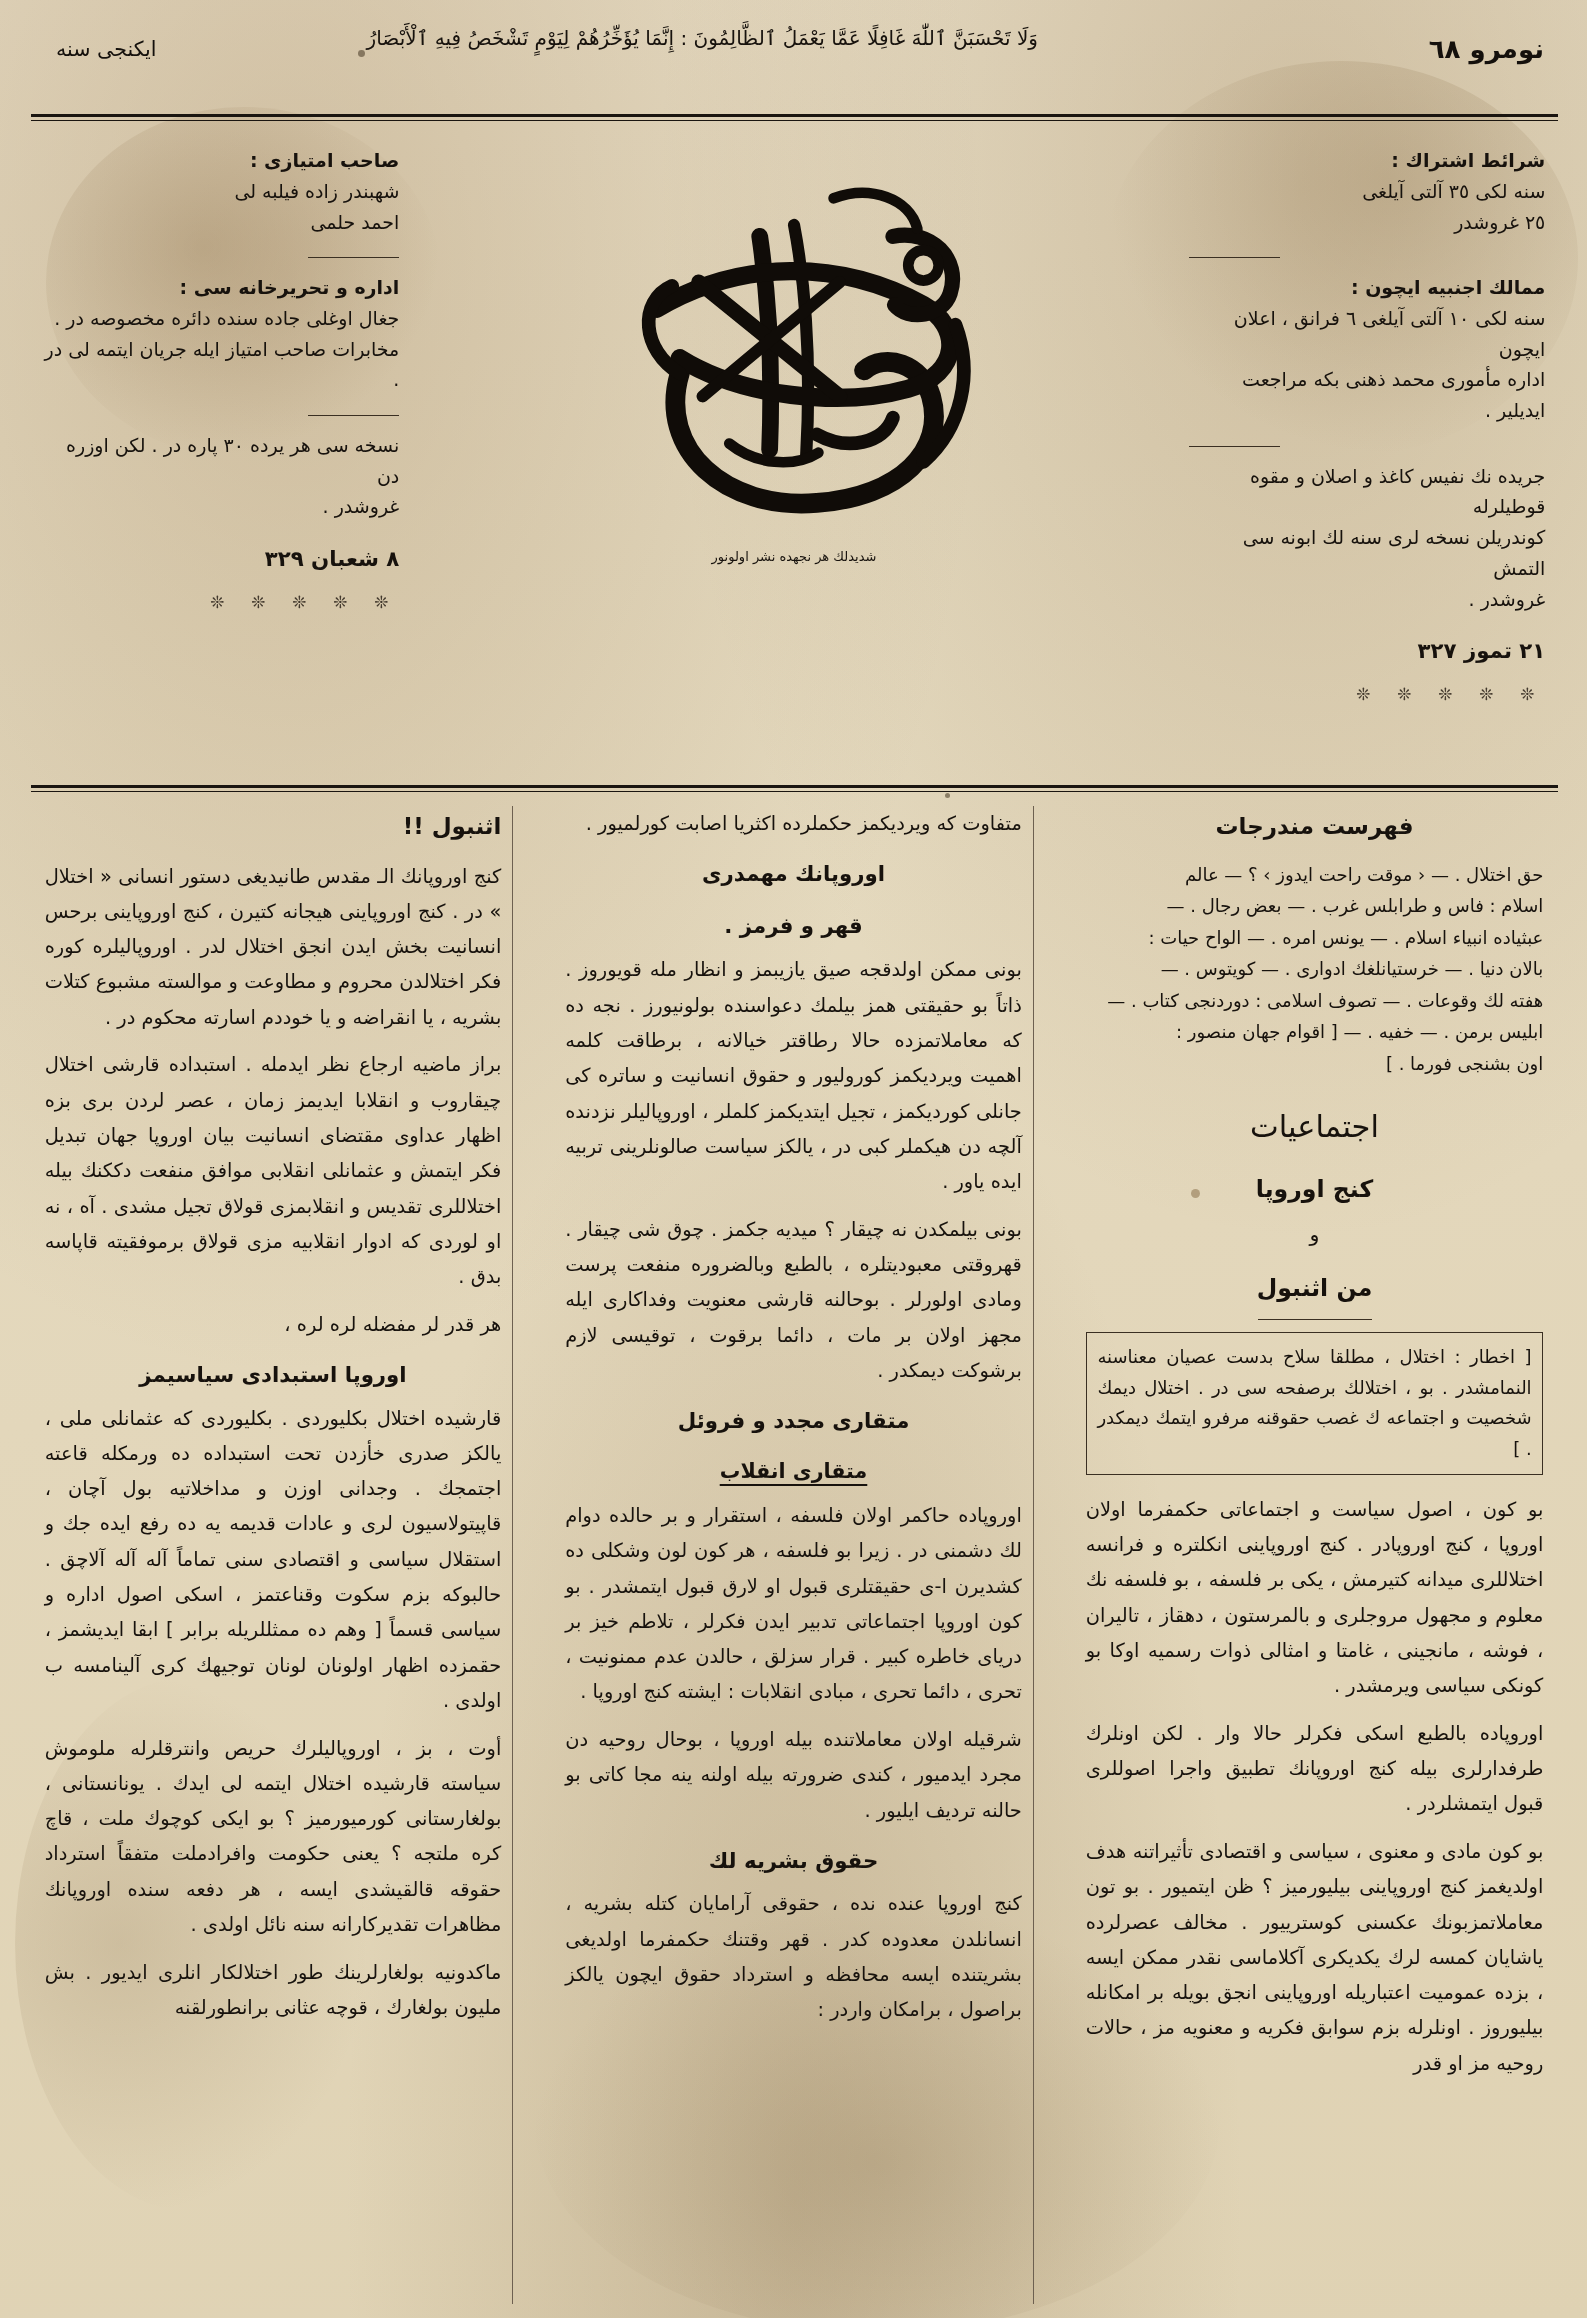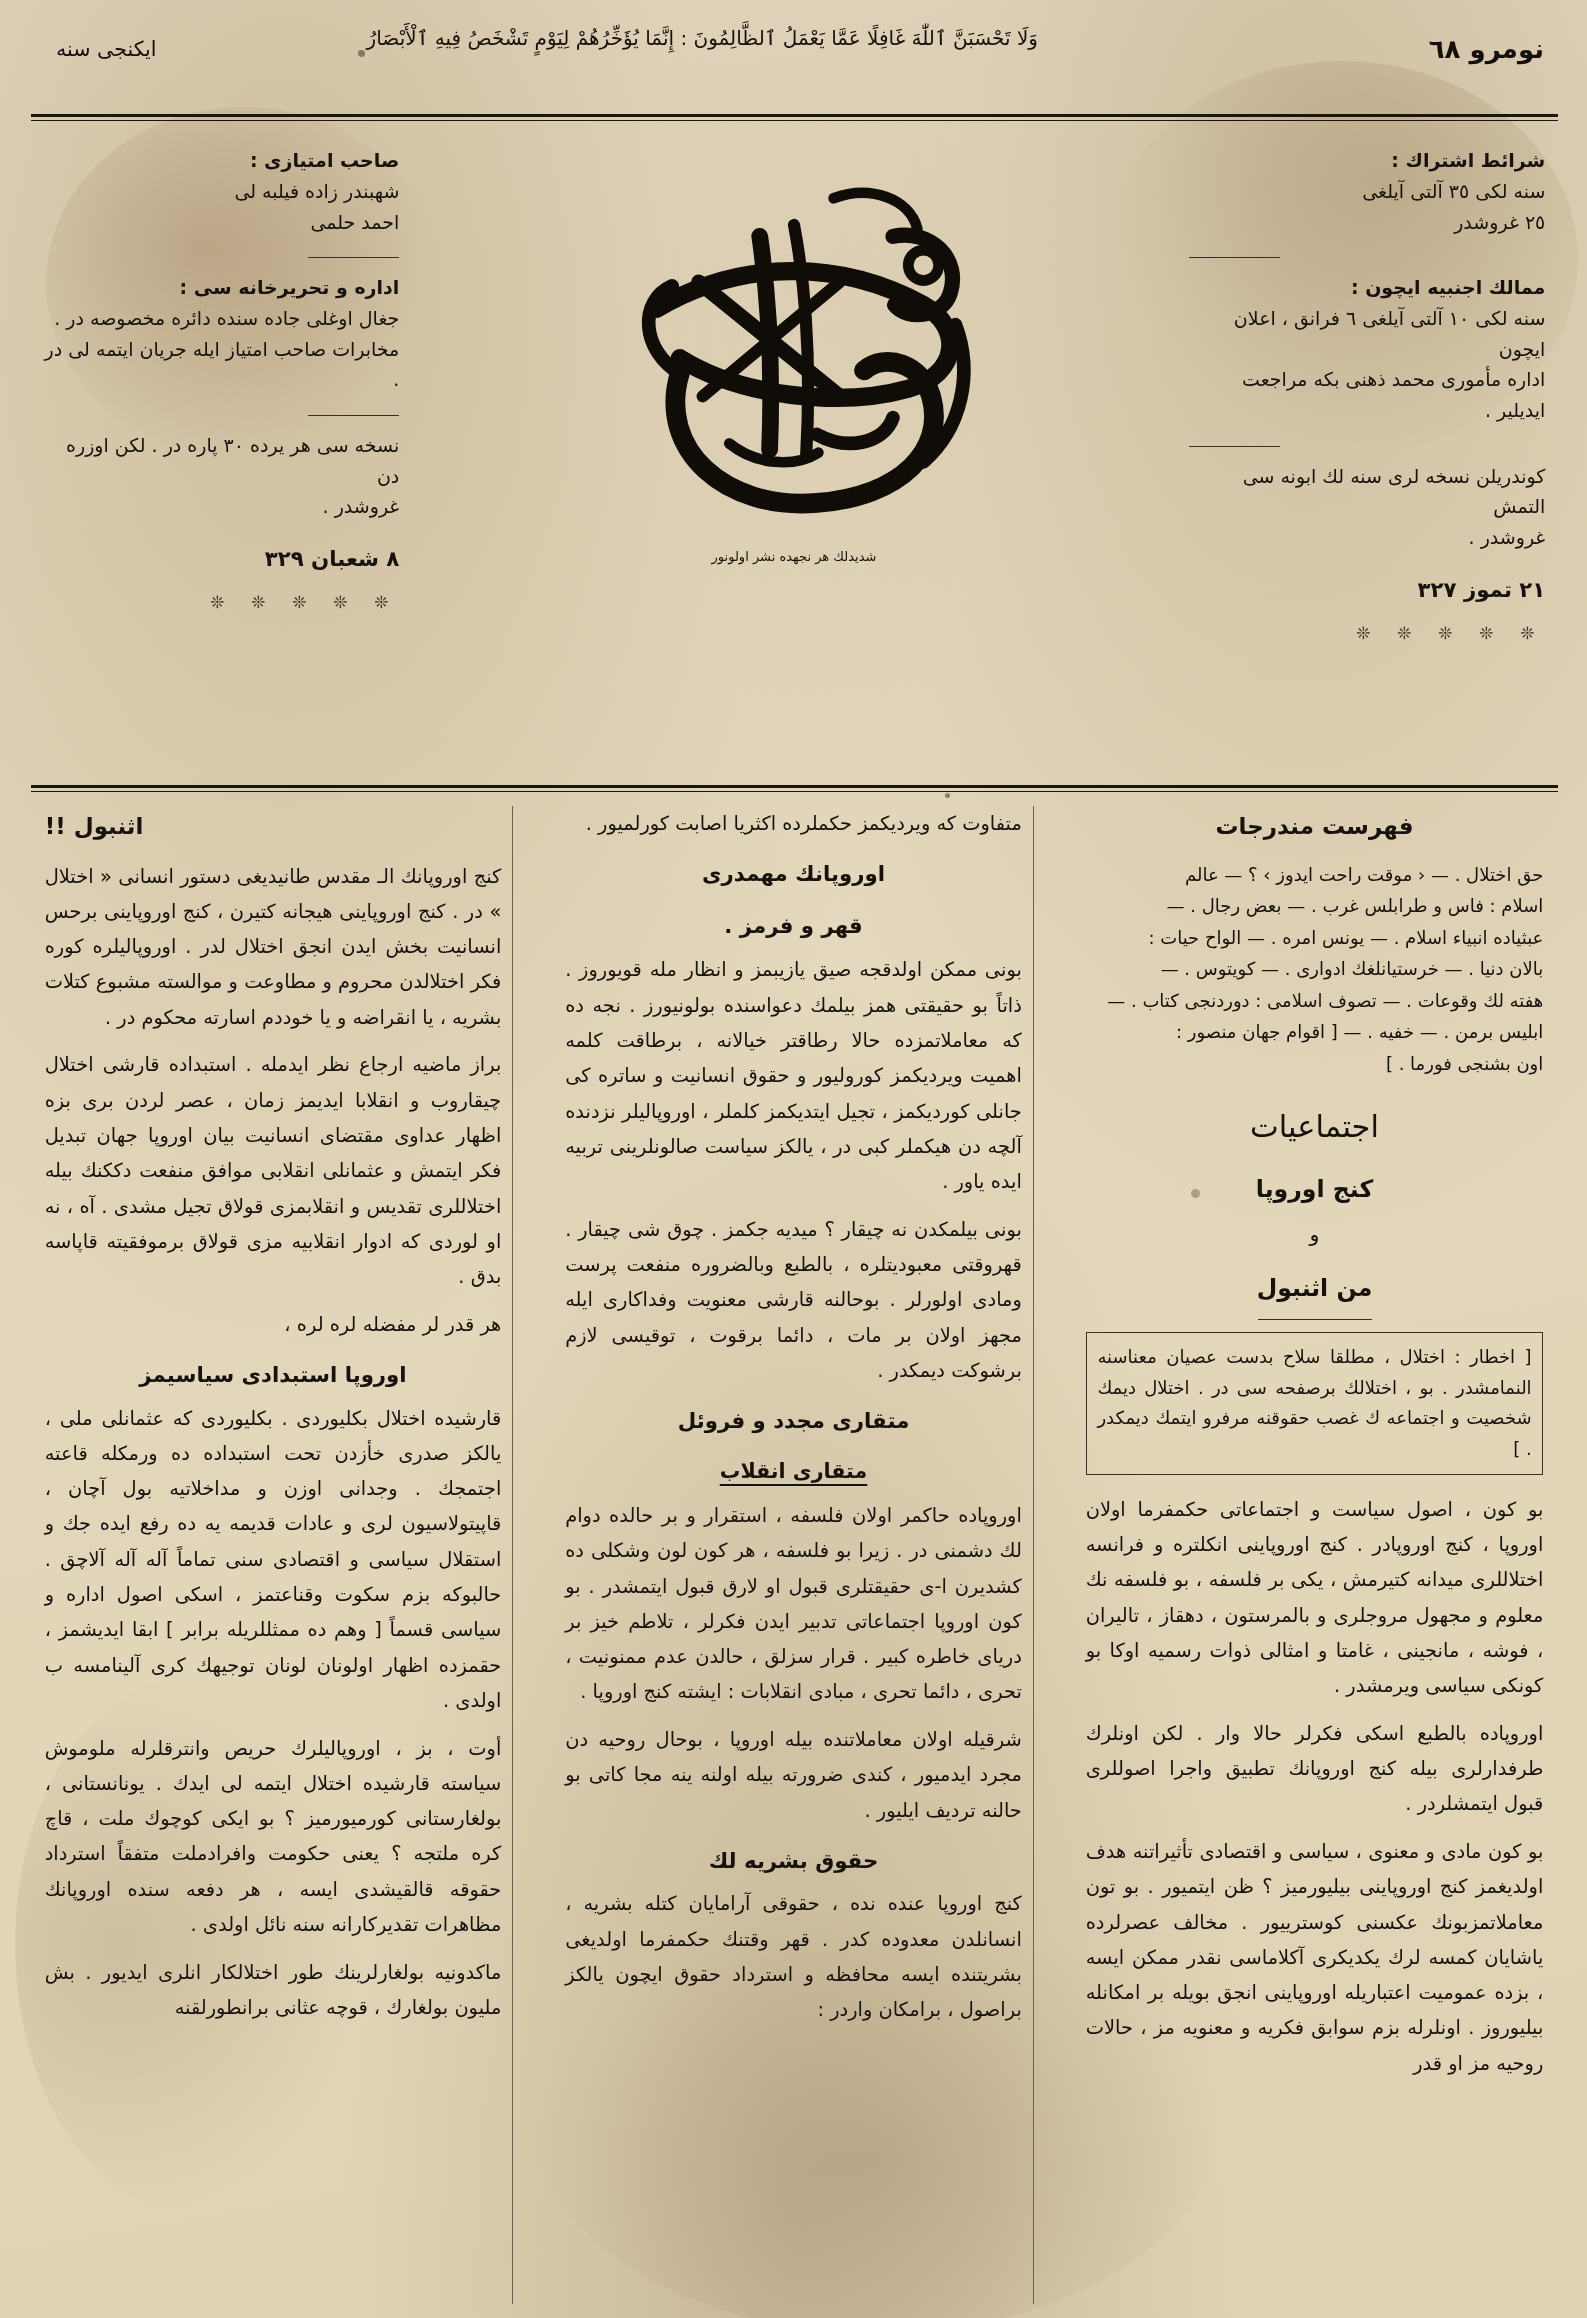--- a/index.html
+++ b/index.html
@@ -229,21 +229,21 @@
   }
   .underline-head {
     text-align: center;
     font-weight: bold;
     font-size: 20.6px;
     margin: 12.2px 0 7.6px 0;
     text-decoration: underline;
     text-underline-offset: 6.1px;
   }
   .first-title {
-    text-align: left;
+    text-align: right;
     font-size: 23px;
     font-weight: bold;
     margin-bottom: 10.7px;
   }
 </style>
 </head>
 <body>
 
 <div class="page">
 
@@ -271,20 +271,21 @@
         <div>٢٥ غروشدر</div>
       </div>
       <div class="sep"></div>
       <div class="blk">
         <div class="lead">ممالك اجنبیه ایچون :</div>
         <div>سنه لكی ١٠ آلتی آیلغی ٦ فرانق ، اعلان ایچون</div>
         <div>اداره مأموری محمد ذهنی بكه مراجعت ایدیلیر .</div>
       </div>
       <div class="sep"></div>
       <div class="blk">
+        <div>جریده نك نفیس كاغذ و اصلان و مقوه قوطیلرله</div>
         <div>كوندریلن نسخه لری سنه لك ابونه سی التمش</div>
         <div>غروشدر .</div>
       </div>
       <div class="date-line ctr">٢١ تموز ٣٢٧</div>
       <div class="deco-row ctr">❊ ❊ ❊ ❊ ❊</div>
     </div>
 
     <div class="hcol left">
       <div class="blk">
         <div class="lead">صاحب امتیازی :</div>

